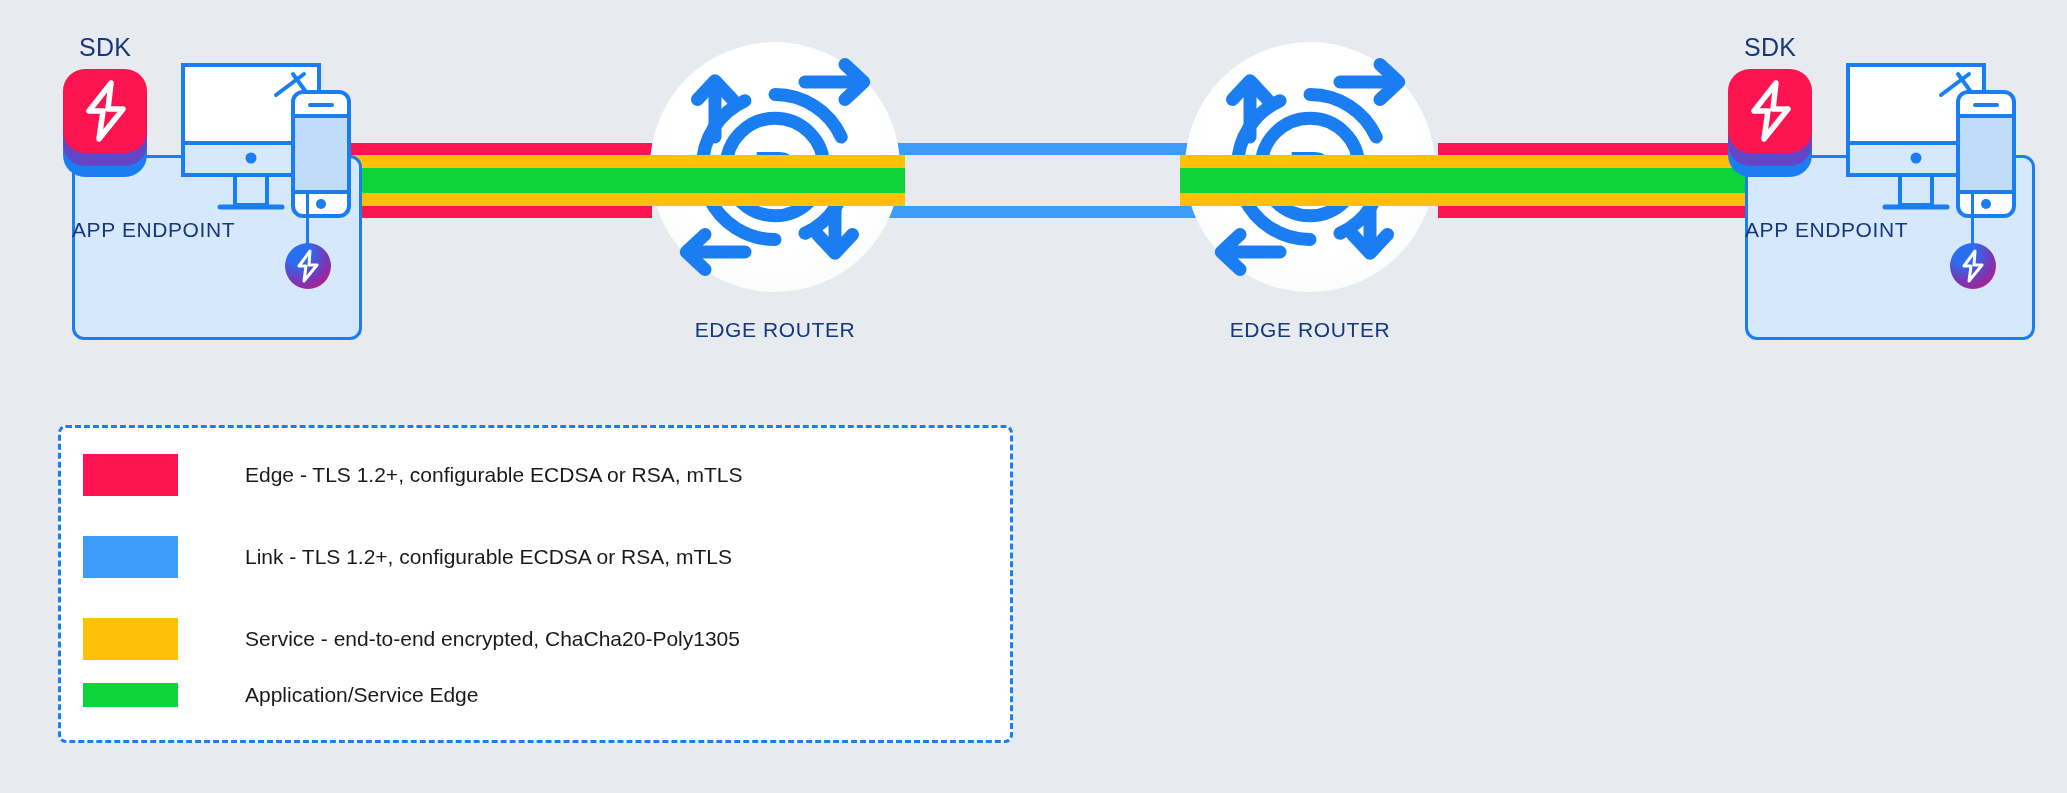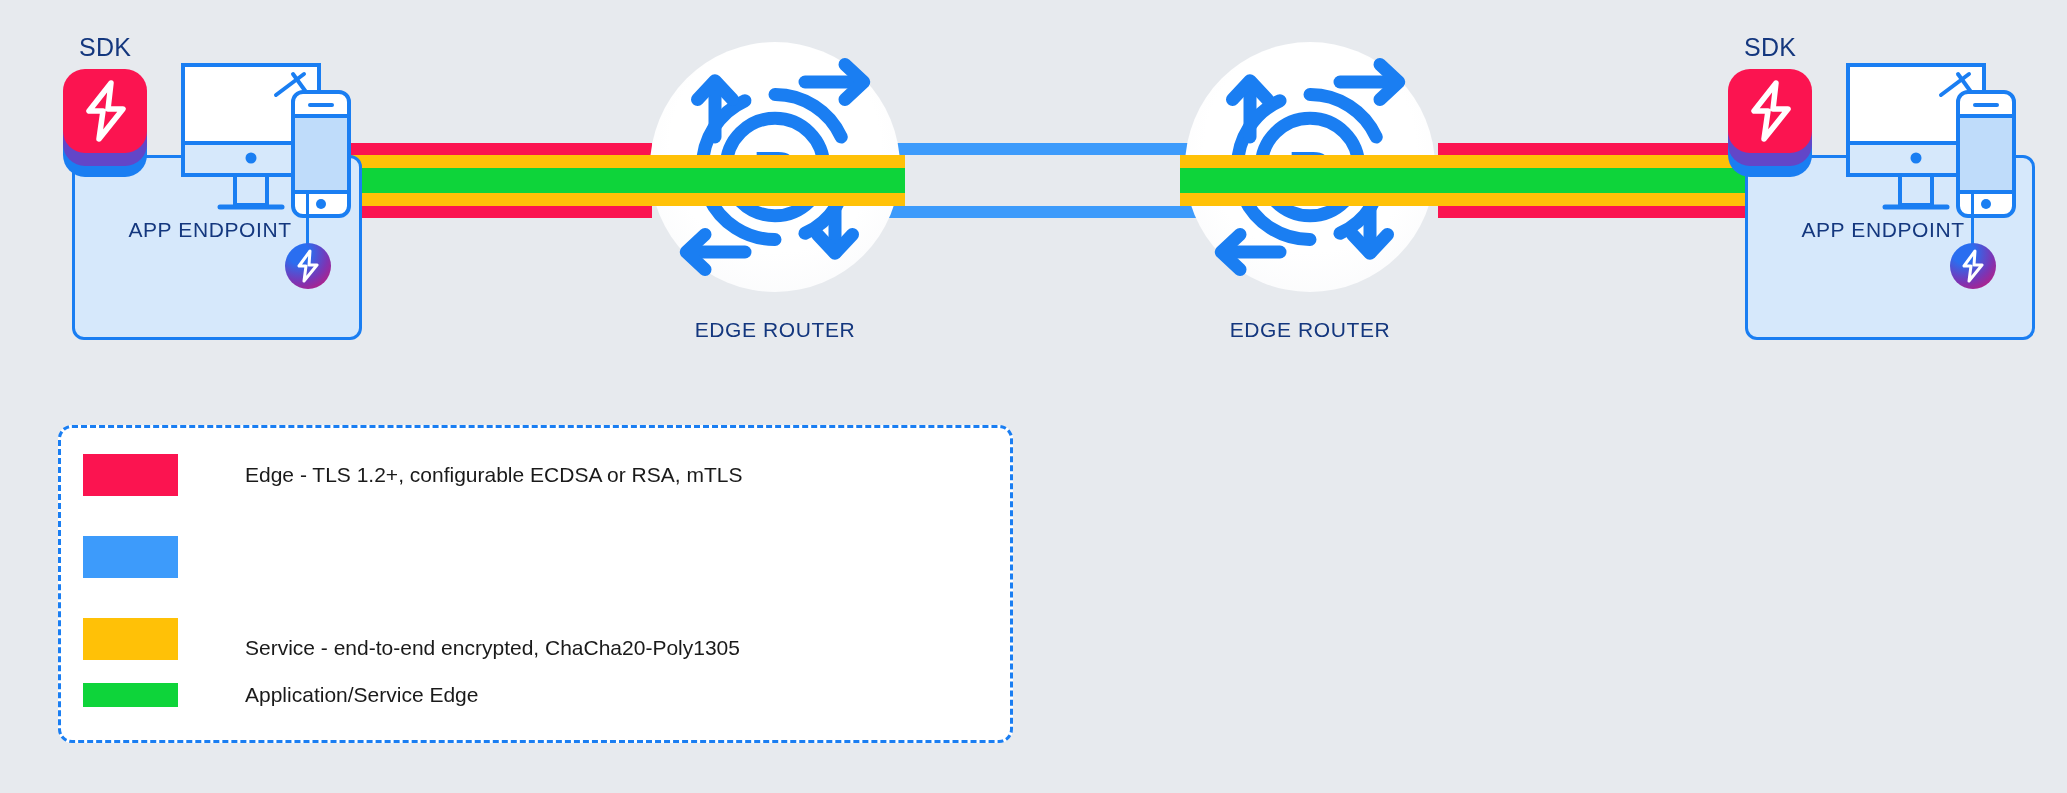--- a/index.html
+++ b/index.html
@@ -27,21 +27,21 @@
     width: 290px;
     height: 185px;
     background: #d6e8fb;
     border: 3px solid #1a7ef2;
     border-radius: 12px;
     box-sizing: border-box;
   }
   .endpoint-label {
     position: absolute;
     width: 276px;
-    text-align: center;
+    text-align: left;
     font-size: 21px;
     letter-spacing: 0.6px;
     color: #14377e;
     font-family: "Liberation Sans", sans-serif;
   }
 
   
   .sdk-label {
     position: absolute;
     font-size: 25px;
@@ -96,21 +96,21 @@
   }
 
   
   .stripe { position: absolute; }
 
   
   .legend-box {
     position: absolute;
     background: #ffffff;
     border: 3px dashed #1a7ef2;
-    border-radius: 14px;
+    border-radius: 8px;
     box-sizing: border-box;
   }
   .legend-row {
     position: absolute;
     display: flex;
     align-items: center;
     left: 22px;
   }
   .legend-swatch {
     width: 95px;
@@ -311,23 +311,24 @@
 
   <div class="legend-box" style="left:58px; top:425px; width:955px; height:318px;">
 
     <div class="legend-row" style="top:26px;">
       <div class="legend-swatch" style="background:#fb1450;"></div>
       <div class="legend-text">Edge - TLS 1.2+, configurable ECDSA or RSA, mTLS</div>
     </div>
 
     <div class="legend-row" style="top:108px;">
       <div class="legend-swatch" style="background:#3d9bfb;"></div>
-    </div>
-
-    <div class="legend-row" style="top:190px;align-items:flex-end;">
+      <div class="legend-text">Link - TLS 1.2+, configurable ECDSA or RSA, mTLS</div>
+    </div>
+
+    <div class="legend-row" style="top:190px;">
       <div class="legend-swatch" style="background:#ffc107;"></div>
       <div class="legend-text">Service - end-to-end encrypted, ChaCha20-Poly1305</div>
     </div>
 
     <div class="legend-row" style="top:255px;">
       <div class="legend-swatch" style="background:#0ed43a; height:24px;"></div>
       <div class="legend-text">Application/Service Edge</div>
     </div>
   </div>
 

